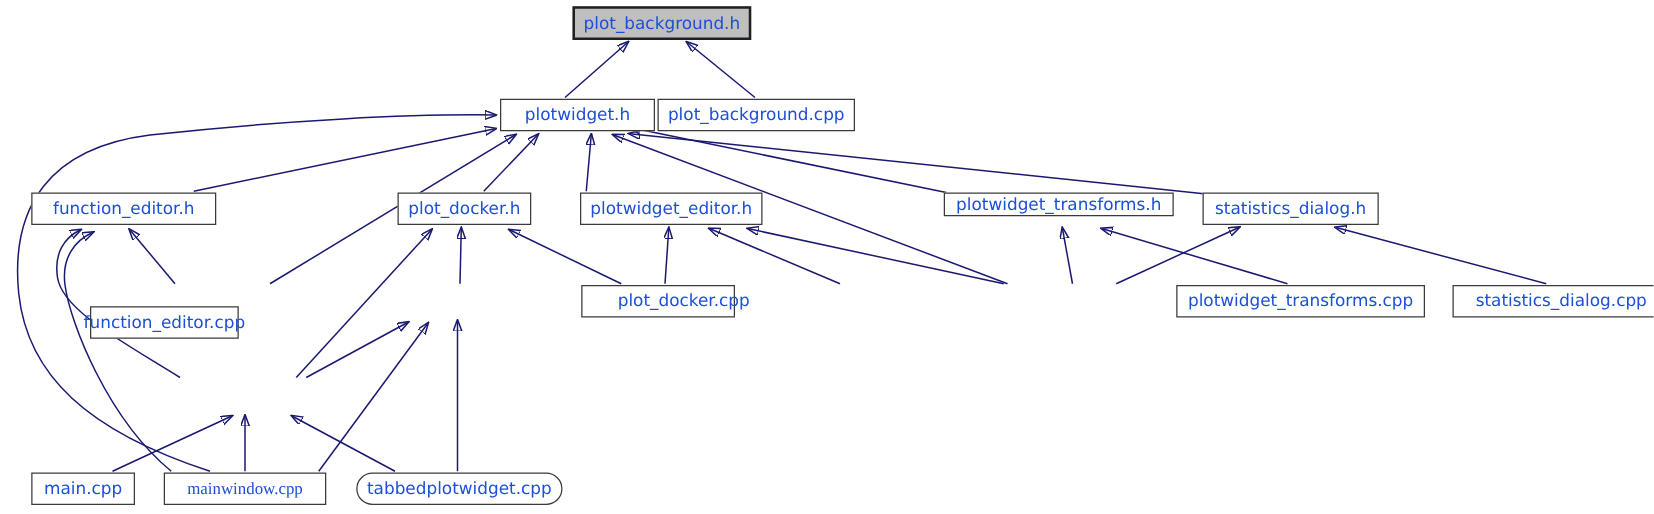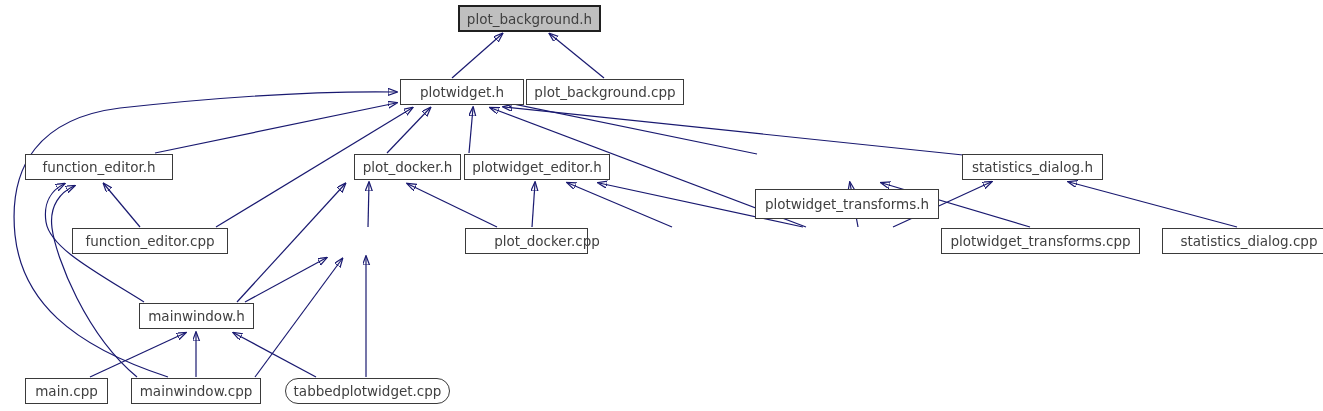--- a/index.html
+++ b/index.html
@@ -29,21 +29,21 @@
   .node {
     position: absolute;
     z-index: 2;
     box-sizing: border-box;
     background: #ffffff;
     border: 1.4px solid #3a3a3a;
     display: flex;
     align-items: center;
     justify-content: center;
     font-size: 13.5px;
-    color: #404040;
+    color: #1d4ed8;
     white-space: nowrap;
     cursor: pointer;
   }
   .node.root {
     background: #bfbfbf;
     border: 2px solid #202020;
     cursor: default;
   }
 </style>
 </head>
@@ -85,26 +85,25 @@
     <path d="M366,377 L366,257" marker-end="url(#arrow)"></path>
     <path d="M90,377 L185,333" marker-end="url(#arrow)"></path>
     <path d="M196,377 L196,333" marker-end="url(#arrow)"></path>
     <path d="M316,377 L234,333" marker-end="url(#arrow)"></path>
   </svg>
 
   <div class="node root" style="left:458px; top:5px;  width:143px; height:27px;">plot_background.h</div>
   <div class="node" style="left:400px; top:79px; width:124px; height:26px;">plotwidget.h</div>
   <div class="node" style="left:526px; top:79px; width:158px; height:26px;">plot_background.cpp</div>
   <div class="node" style="left:25px;  top:154px; width:148px; height:26px;">function_editor.h</div>
-  <div class="node" style="left:318px; top:154px; width:107px; height:26px;margin-left:36px;">plot_docker.h</div>
+  <div class="node" style="left:318px; top:154px; width:107px; height:26px;">plot_docker.h</div>
   <div class="node" style="left:464px; top:154px; width:146px; height:26px;">plotwidget_editor.h</div>
-  <div class="node" style="left:755px; top:154px; width:184px; height:30px;margin-top:35px;">plotwidget_transforms.h</div>
+  <div class="node" style="left:755px; top:154px; width:184px; height:19px;">plotwidget_transforms.h</div>
   <div class="node" style="left:962px; top:154px; width:141px; height:26px;">statistics_dialog.h</div>
-  <div class="node" style="left:72px;  top:228px; width:156px; height:26px;">function_editor.cpp</div>
+  <div class="node" style="left:72px;  top:245px; width:119px; height:26px;">function_editor.cpp</div>
   <div class="node" style="left:465px; top:228px; width:123px; height:26px;padding-left:41px;">plot_docker.cpp</div>
   <div class="node" style="left:941px; top:228px; width:199px; height:26px;">plotwidget_transforms.cpp</div>
   <div class="node" style="left:1162px;top:228px; width:174px; height:26px;">statistics_dialog.cpp</div>
-  <div class="node" style="left:139px; top:303px; width:115px; height:26px;">mainwindow.h</div>
   <div class="node" style="left:25px;  top:378px; width:83px;  height:26px;">main.cpp</div>
-  <div class="node" style="left:131px; top:378px; width:130px; height:26px;">mainwindow.cpp</div>
+  <div class="node" style="left:131px; top:378px; width:130px; height:26px;font-family:Liberation Serif, serif;">mainwindow.cpp</div>
   <div class="node" style="left:285px; top:378px; width:165px; height:26px;border-radius:13px;">tabbedplotwidget.cpp</div>
 
 </div>
 
 </body></html>

